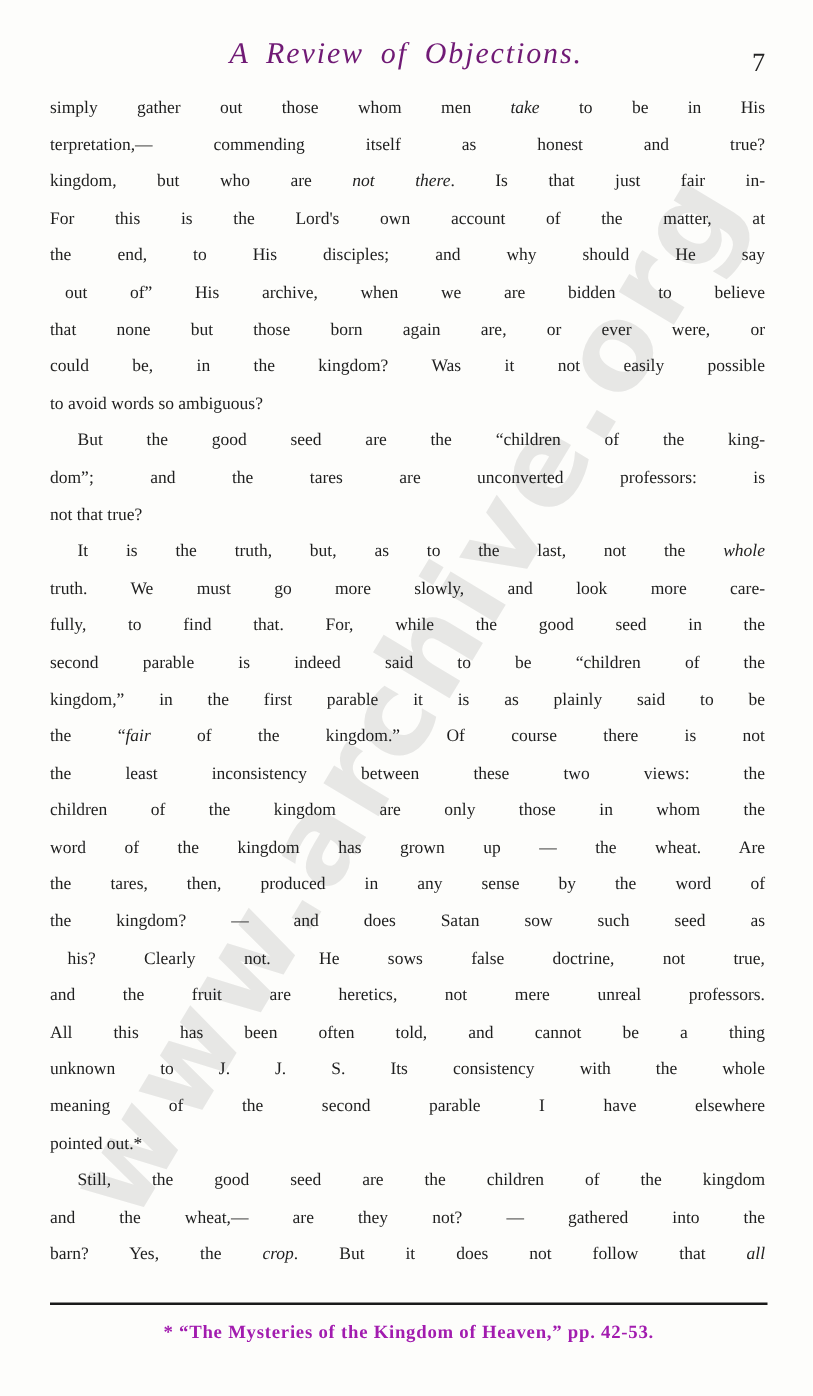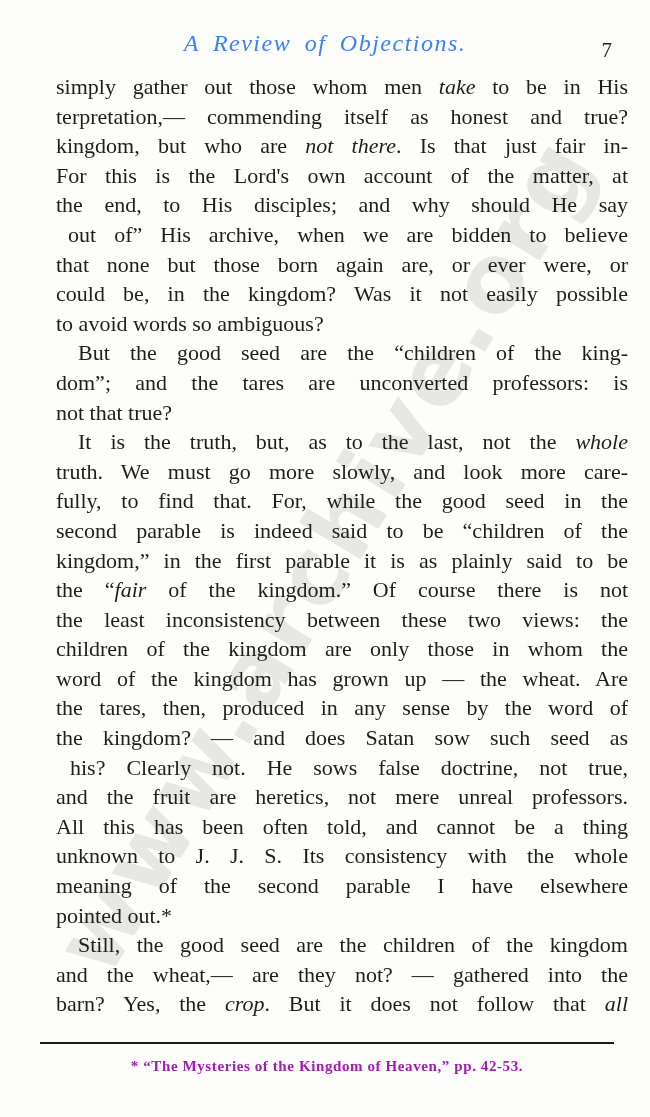--- a/index.html
+++ b/index.html
@@ -29,34 +29,34 @@
     left:0;top:30px;width:650px;height:34px;
     z-index:1;
   }
   .header .title{
     display:block;
     text-align:center;
     font-style:italic;
     font-size:24px;
     letter-spacing:1.5px;
     word-spacing:6px;
-    color:#3b82f6;
+    color:#701a75;
   }
   .header .pagenum{
     position:absolute;
     right:38px;top:8px;
     font-size:21px;
     color:#242424;
   }
   .body-text{
     position:absolute;
-    left:56px;top:72px;
+    left:40px;top:72px;
     width:572px;
     z-index:1;
-    font-size:22px;
+    font-size:14px;
     line-height:29.6px;
   }
   .line{
     text-align:justify;
     text-align-last:justify;
     white-space:normal;
   }
   .line.noj{
     text-align:right;
     text-align-last:left;

